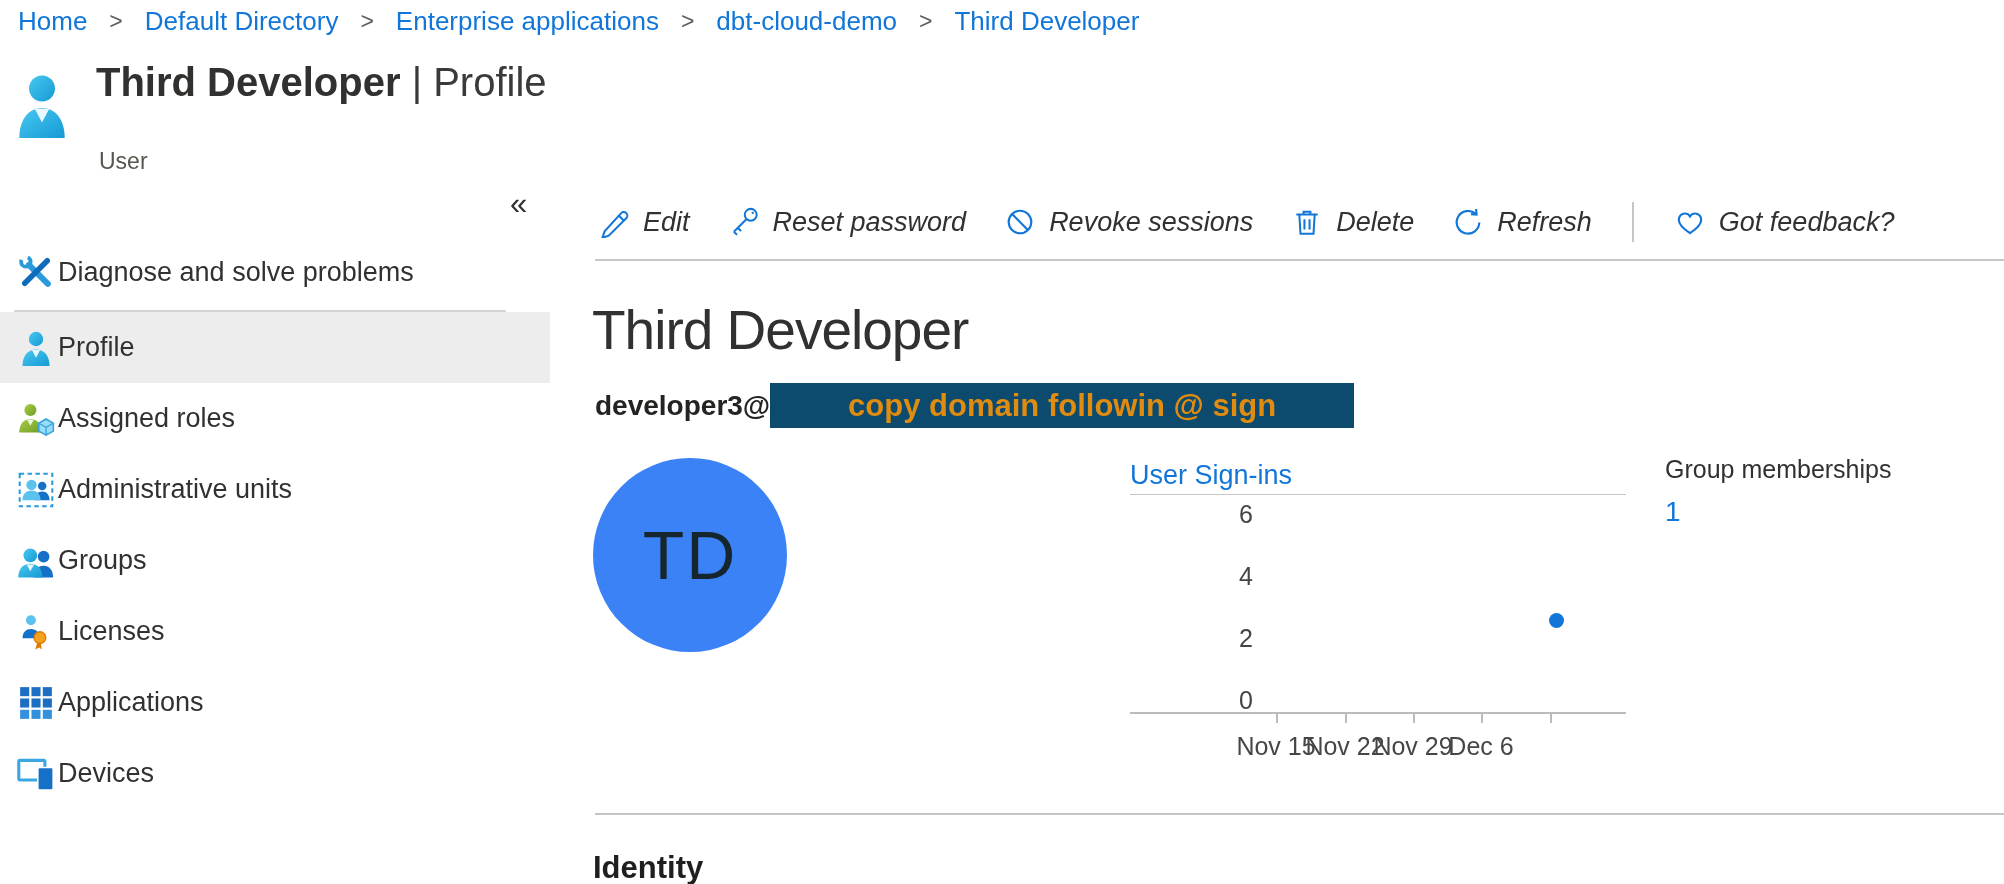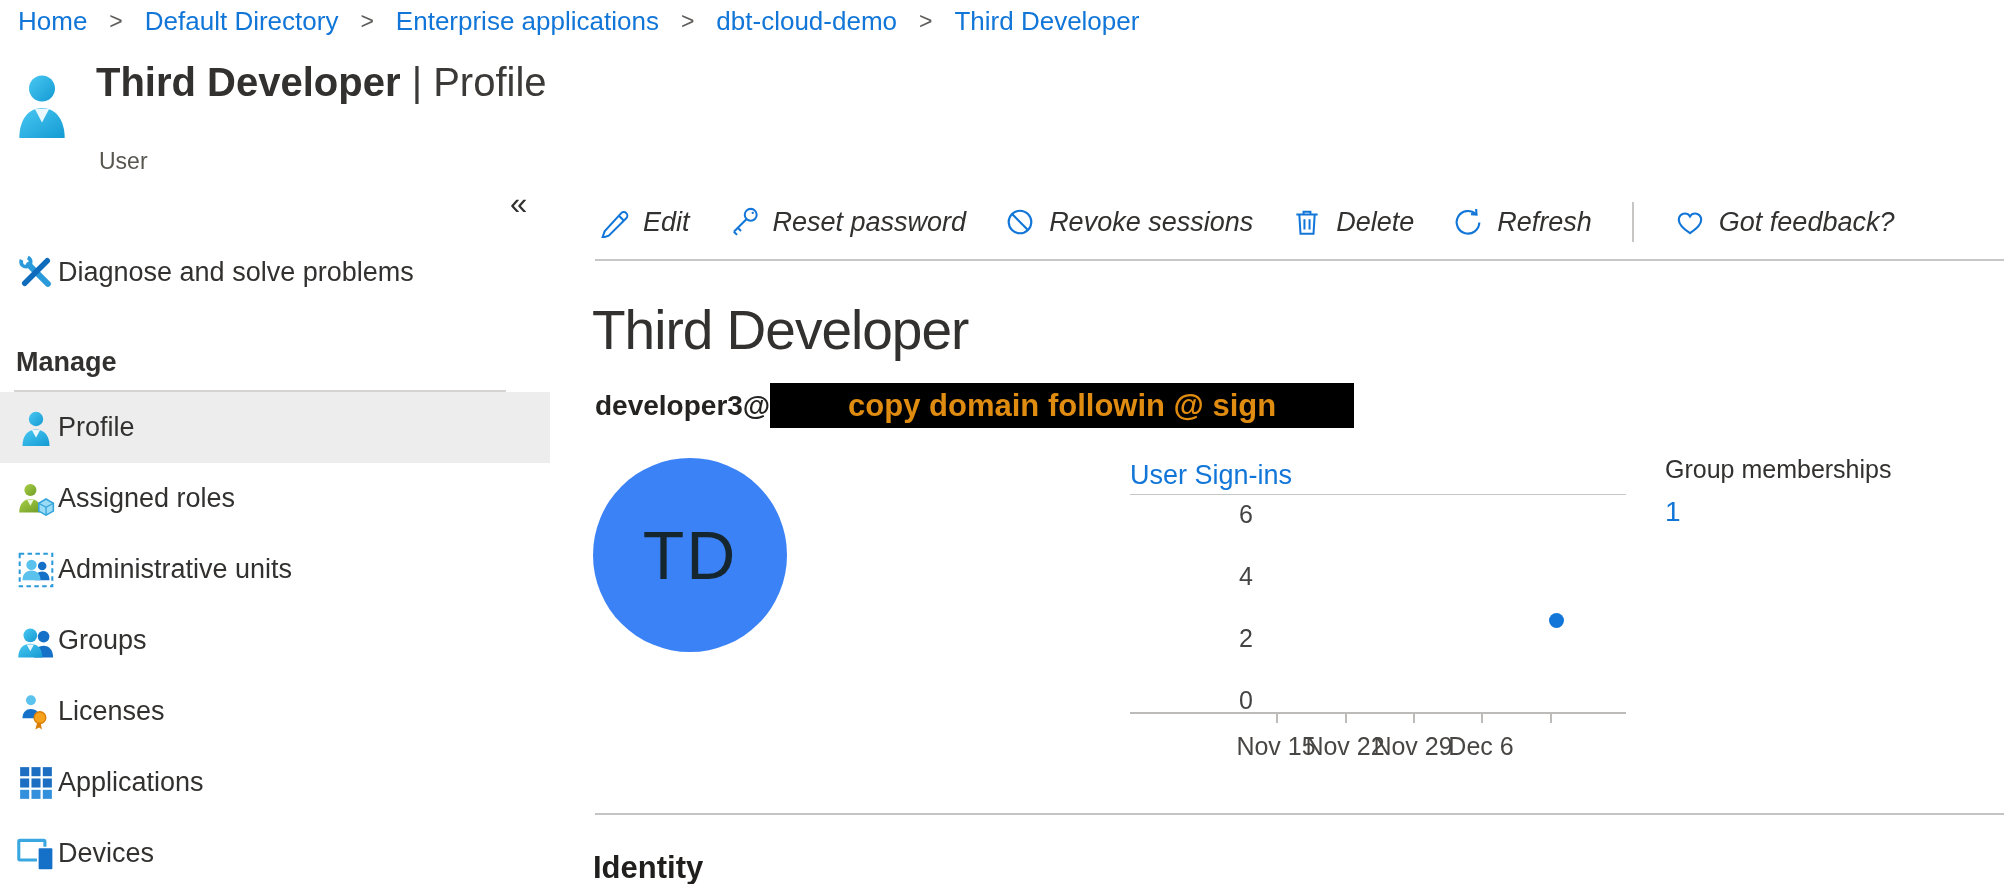--- a/index.html
+++ b/index.html
@@ -32,21 +32,21 @@
   .commandbar { position:absolute; left:598px; top:198px; height:48px; display:flex; align-items:center; gap:38px; }
   .cmd { display:flex; align-items:center; gap:13px; font-size:27px; color:#323130; cursor:pointer; white-space:nowrap;font-style:italic; }
   .cmd svg { display:block; }
   .cmd-divider { width:2px; height:40px; background:#c8c6c4; margin:0 2px; }
   .commandbar-rule { position:absolute; left:595px; top:259px; width:1409px; height:2px; background:#c9c7c5; }
 
   
   .display-name { position:absolute; left:592px; top:298px; font-size:55px; font-weight:300; letter-spacing:-1px; color:#323130; }
   .upn-row { position:absolute; left:595px; top:383px; display:flex; align-items:center; }
   .upn-prefix { font-size:28px; font-weight:bold; color:#242321; }
-  .redaction-box { width:584px; height:45px; background:#000000; display:flex; align-items:center; justify-content:center; }
+  .redaction-box { width:584px; height:45px; background:#0c4a6e; display:flex; align-items:center; justify-content:center; }
   .redaction-box span { font-size:31px; font-weight:bold; color:#e08c10; font-family:"Liberation Sans", sans-serif; }
 
   .avatar { position:absolute; left:593px; top:458px; width:194px; height:194px; border-radius:50%; background:#3b82f6; display:flex; align-items:center; justify-content:center; }
   .avatar span { font-size:68px; color:#16262e; letter-spacing:2px; }
 
   
   .chart { position:absolute; left:1130px; top:460px; width:496px; height:310px; }
   .chart-title { position:absolute; left:0; top:0; font-size:27px; color:#1176d8; cursor:pointer; }
   .chart-rule { position:absolute; left:0; top:34px; width:496px; height:1px; background:#c8c6c4; }
   .ytick { position:absolute; left:0; width:123px; text-align:right; font-size:25px; color:#444; }
@@ -116,21 +116,20 @@
       <span class="ic">
         <svg width="38" height="38" viewBox="0 0 32 32">
           <circle cx="7.5" cy="7.5" r="4" fill="none" stroke="#2a9ada" stroke-width="3.2" stroke-dasharray="14 6"></circle>
           <path d="M10 10 L26 26" stroke="#2a9ada" stroke-width="5" stroke-linecap="round"></path>
           <path d="M6.5 25.5 L25.5 6.5" stroke="#0f6cbd" stroke-width="4.6" stroke-linecap="round"></path>
         </svg>
       </span>
       <span>Diagnose and solve problems</span>
     </div>
 
-    <div class="side-section">Manage</div>
     <div class="side-divider"></div>
 
     <div class="side-rows">
       <div class="side-row selected">
         <span class="ic">
           <svg width="34" height="36" viewBox="0 0 25 28">
             <circle cx="12.5" cy="7" r="5.6" fill="url(#pg)"></circle>
             <path d="M2 28c0-8 4.2-12.8 10.5-12.8S23 20 23 28z" fill="url(#pg)"></path>
             <path d="M9.3 15.6 L12.5 21.5 L15.7 15.6 z" fill="#eaf8fe"></path>
           </svg>

